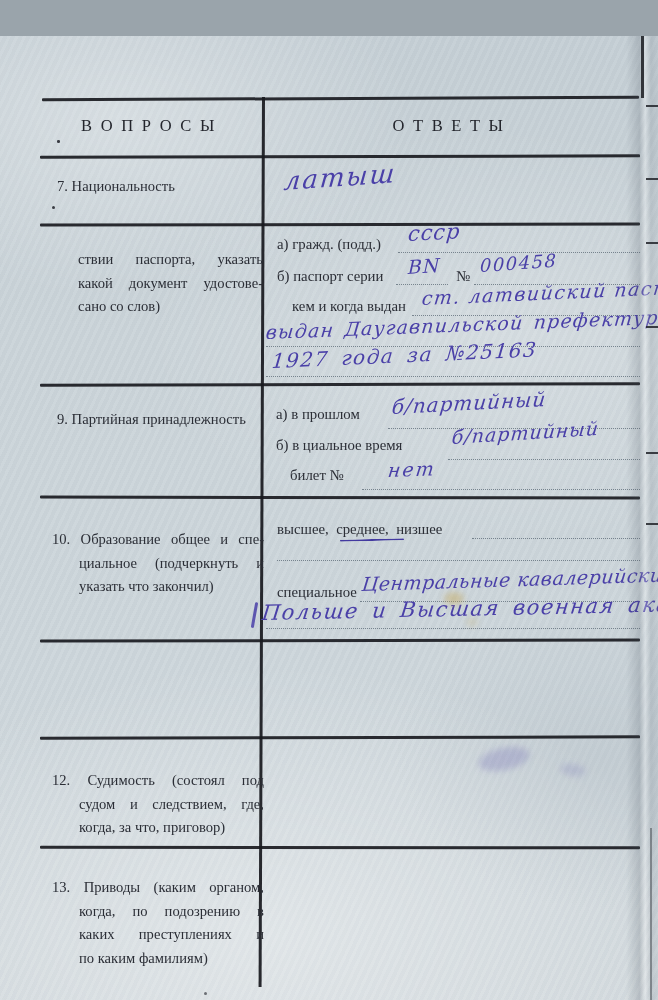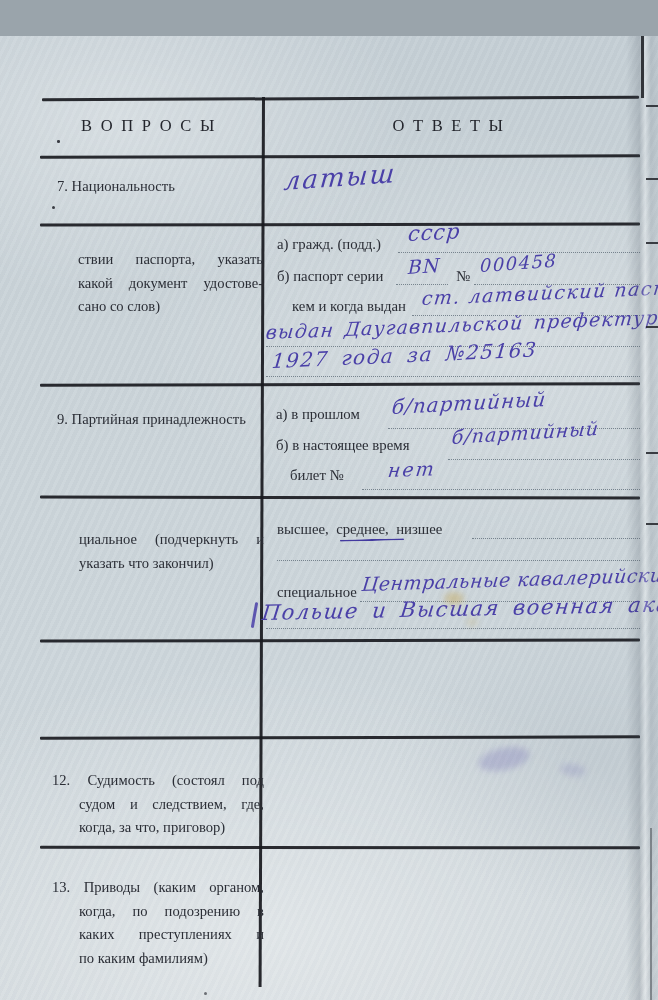--- a/index.html
+++ b/index.html
@@ -80,29 +80,30 @@
   <div class="hw" style="left:272px;top:313px;font-size:20px;transform:rotate(-2.5deg) skewX(-8deg);letter-spacing:1.5px;word-spacing:5px;">1927 года за №25163</div>
   <div class="dots" style="left:266px;top:338px;width:374px;"></div>
 
   <div class="q" style="left:57px;top:372px;width:208px;">
     <div class="ln last"><span>9.</span>&nbsp;<span>Партийная принадлежность</span></div>
   </div>
   <div class="lbl" style="left:276px;top:370px;">а) в  прошлом</div>
   <div class="dots" style="left:388px;top:390px;width:252px;"></div>
   <div class="hw" style="left:392px;top:359px;font-size:20px;transform:rotate(-3deg) skewX(-9deg);">б/партийный</div>
 
-  <div class="lbl" style="left:276px;top:401px;">б) в  настоящее  время</div>
+  <div class="lbl" style="left:276px;top:401px;">б) в  циальное  время</div>
   <div class="dots" style="left:448px;top:421px;width:192px;"></div>
   <div class="hw" style="left:452px;top:390px;font-size:19px;transform:rotate(-3.5deg) skewX(-9deg);">б/партийный</div>
 
   <div class="lbl" style="left:290px;top:431px;">билет   №</div>
   <div class="dots" style="left:362px;top:451px;width:278px;"></div>
   <div class="hw" style="left:388px;top:423px;font-size:19px;transform:rotate(-2deg) skewX(-9deg);letter-spacing:2px;">нет</div>
 
   <div class="q" style="left:52px;top:492px;width:212px;">
+    <div class="ln"><span>10.</span>&nbsp;<span>Образование  общее  и  спе-</span></div>
     <div class="ln ind2">циальное  (подчеркнуть  и</div>
     <div class="ln last ind2">указать  что  закончил)</div>
   </div>
   <div class="lbl" style="left:277px;top:485px;">
     <span>высшее,</span>&nbsp;
     <span>среднее,</span>&nbsp;
     <span>низшее</span>
   </div>
   <div style="position:absolute;left:340px;top:503px;width:64px;height:0;border-bottom:2.5px solid #433aa0;transform:rotate(-1.5deg);border-radius:2px;"></div>
   <div class="dots" style="left:472px;top:500px;width:168px;"></div>

